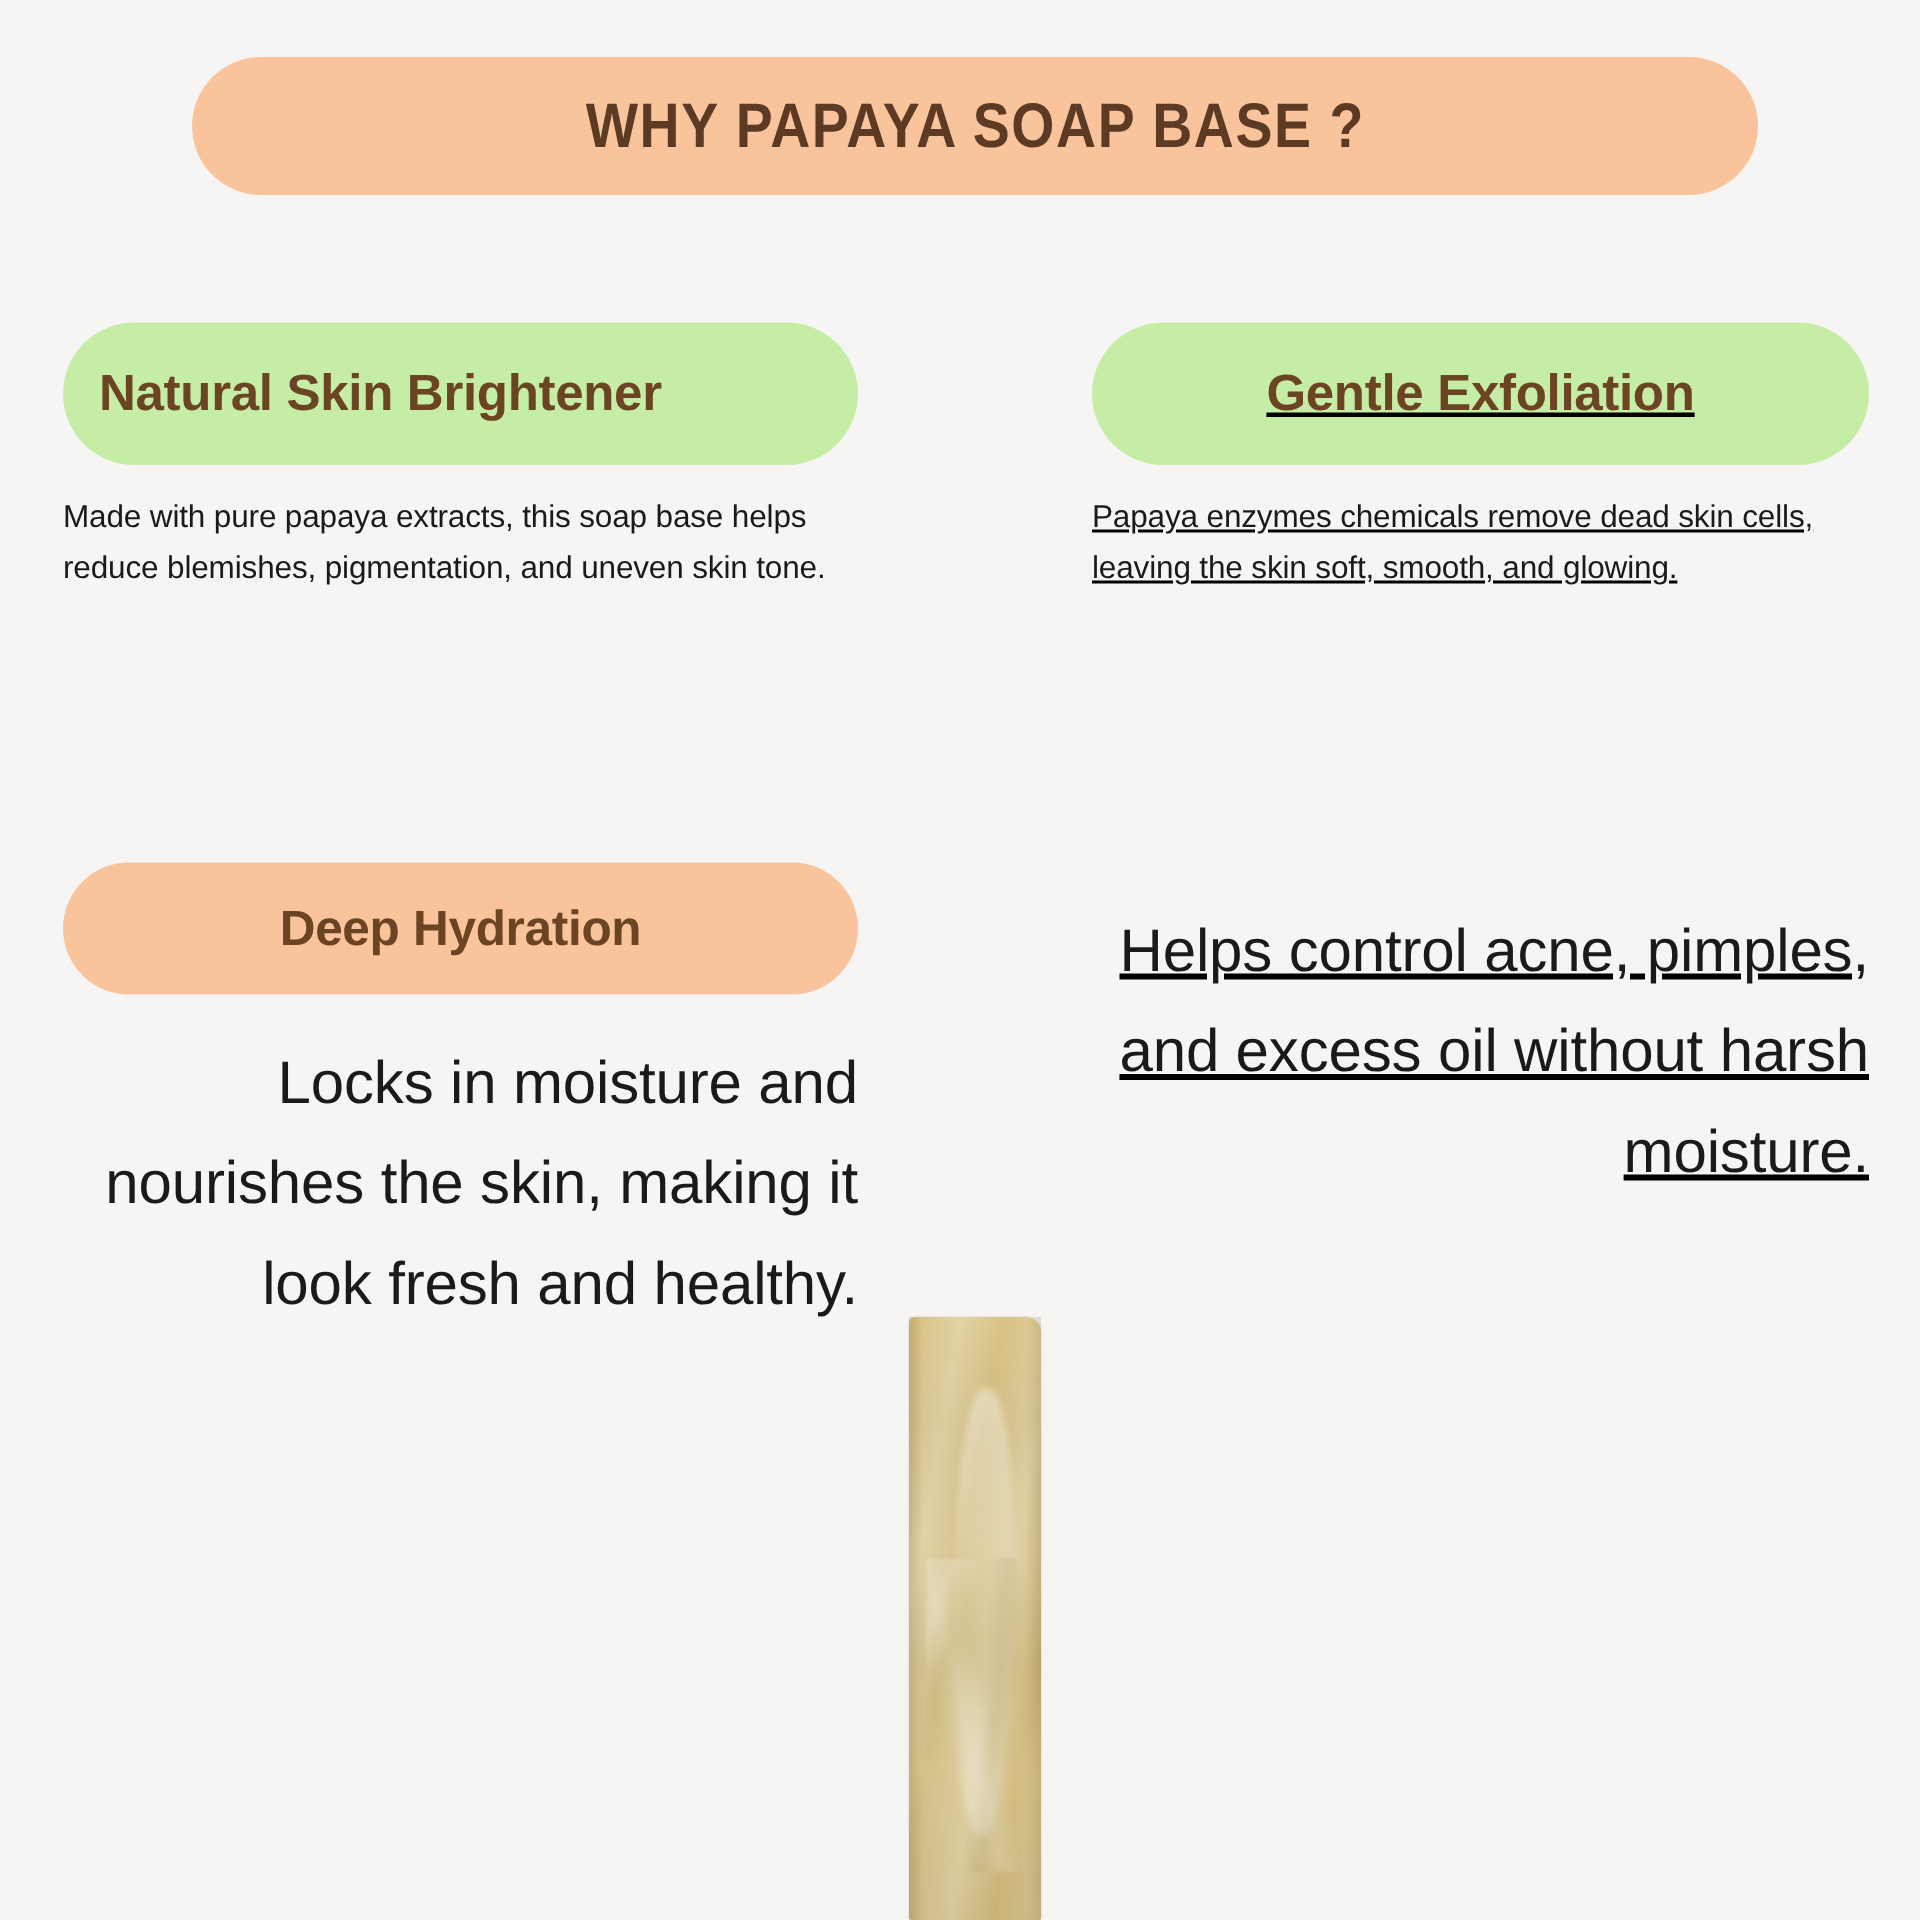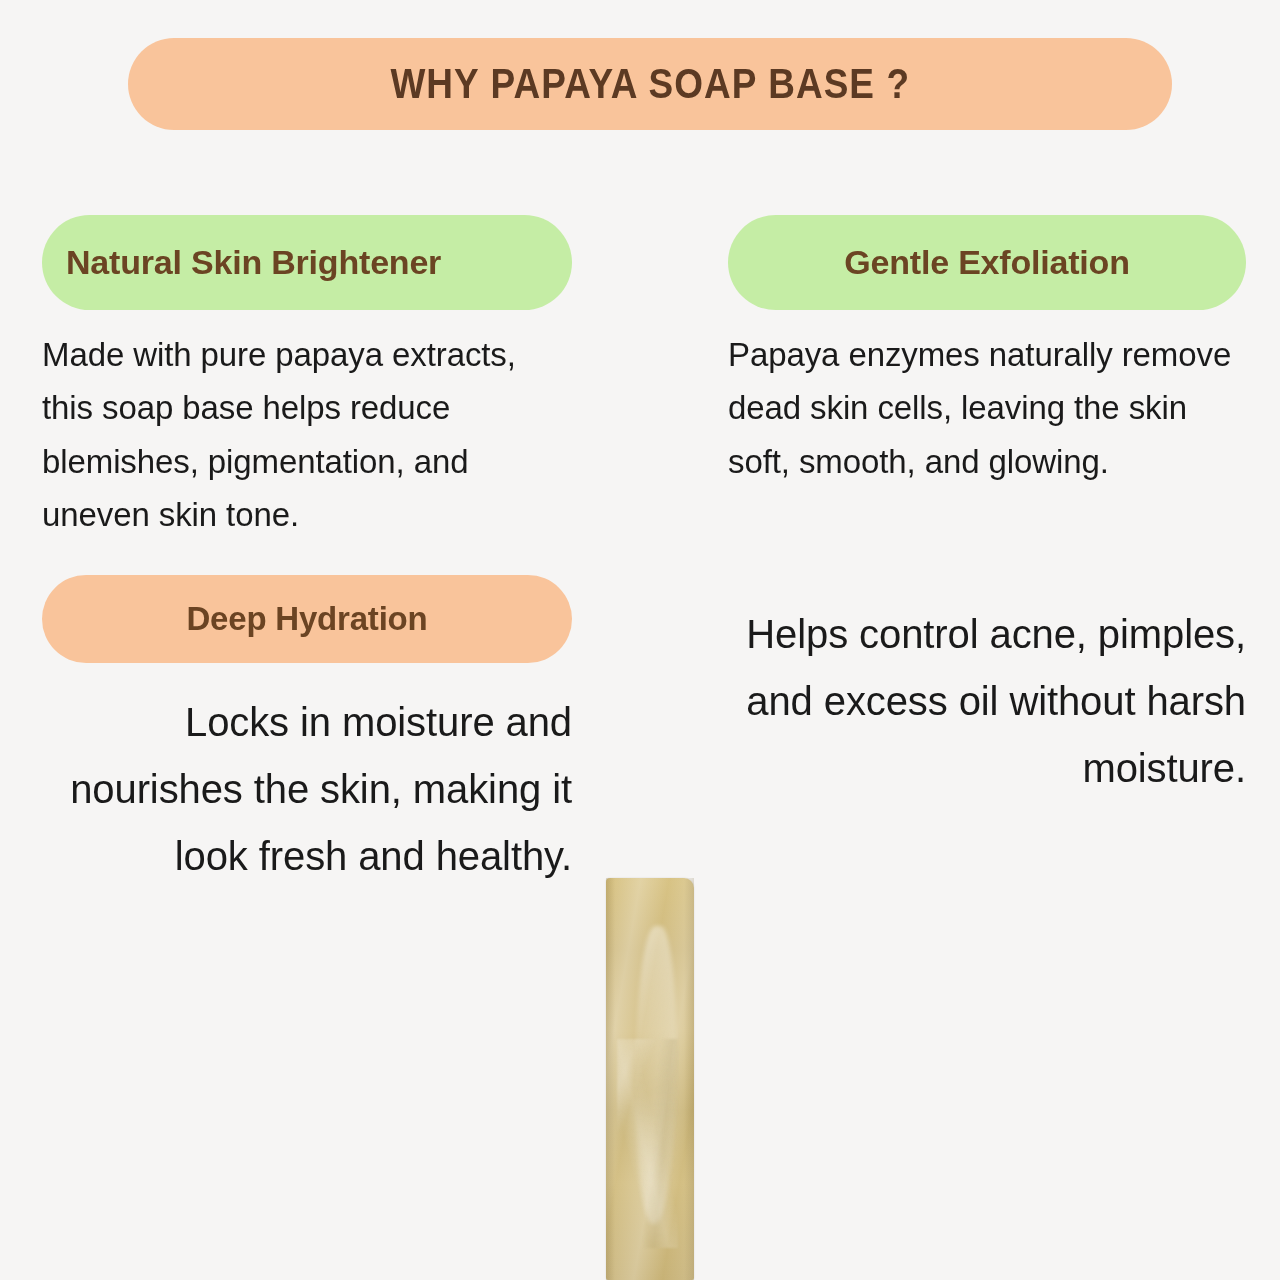--- a/index.html
+++ b/index.html
@@ -40,21 +40,21 @@
     font-size: 42px;
     font-weight: bold;
     letter-spacing: 1.2px;
     color: #5c3a23;
     transform: scaleX(0.88);
     white-space: nowrap;
   }
 
   
   .col-left  { position: absolute; left: 42px;  width: 530px; }
-  .col-right { position: absolute; left: 728px; width: 518px; }
+  .col-right { position: absolute; left: 728px; width: 518px; text-decoration: underline; }
 
   .row1 { top: 215px; }
   .row2 { top: 575px; text-align: right; }
 
   .pill {
     height: 95px;
     border-radius: 48px;
     display: flex;
     align-items: center;
     box-sizing: border-box;
@@ -71,21 +71,21 @@
     font-size: 34px;
     font-weight: bold;
     color: #6b4423;
     white-space: nowrap;
     letter-spacing: -0.2px;
   }
   .pill-label.sm { font-size: 33px; }
 
   .body-text {
     margin-top: 18px;
-    font-size: 33px;
+    font-size: 21px;
     line-height: 1.62;
     color: #1a1a1a;
     letter-spacing: -0.1px;
   }
   .body-text.indent { padding-left: 14px; }
   .body-text.r2 { margin-top: 26px; font-size: 40px; line-height: 1.68; }
 
   
   .soap-wrap {
     position: absolute;
@@ -149,21 +149,21 @@
     <div class="pill green align-left">
       <span class="pill-label">Natural Skin Brightener</span>
     </div>
     <div class="body-text">Made with pure papaya extracts, this soap base helps reduce blemishes, pigmentation, and uneven skin tone.</div>
   </div>
 
   <div class="col-right row1">
     <div class="pill green align-center">
       <span class="pill-label">Gentle Exfoliation</span>
     </div>
-    <div class="body-text">Papaya enzymes naturally remove dead skin cells, leaving the skin soft, smooth, and glowing.</div>
+    <div class="body-text">Papaya enzymes chemicals remove dead skin cells, leaving the skin soft, smooth, and glowing.</div>
   </div>
 
   <div class="col-left row2">
     <div class="pill peach row2-pill align-center">
       <span class="pill-label sm">Deep Hydration</span>
     </div>
     <div class="body-text r2 indent">Locks in moisture and nourishes the skin, making it look fresh and healthy.</div>
   </div>
 
   <div class="col-right row2">

